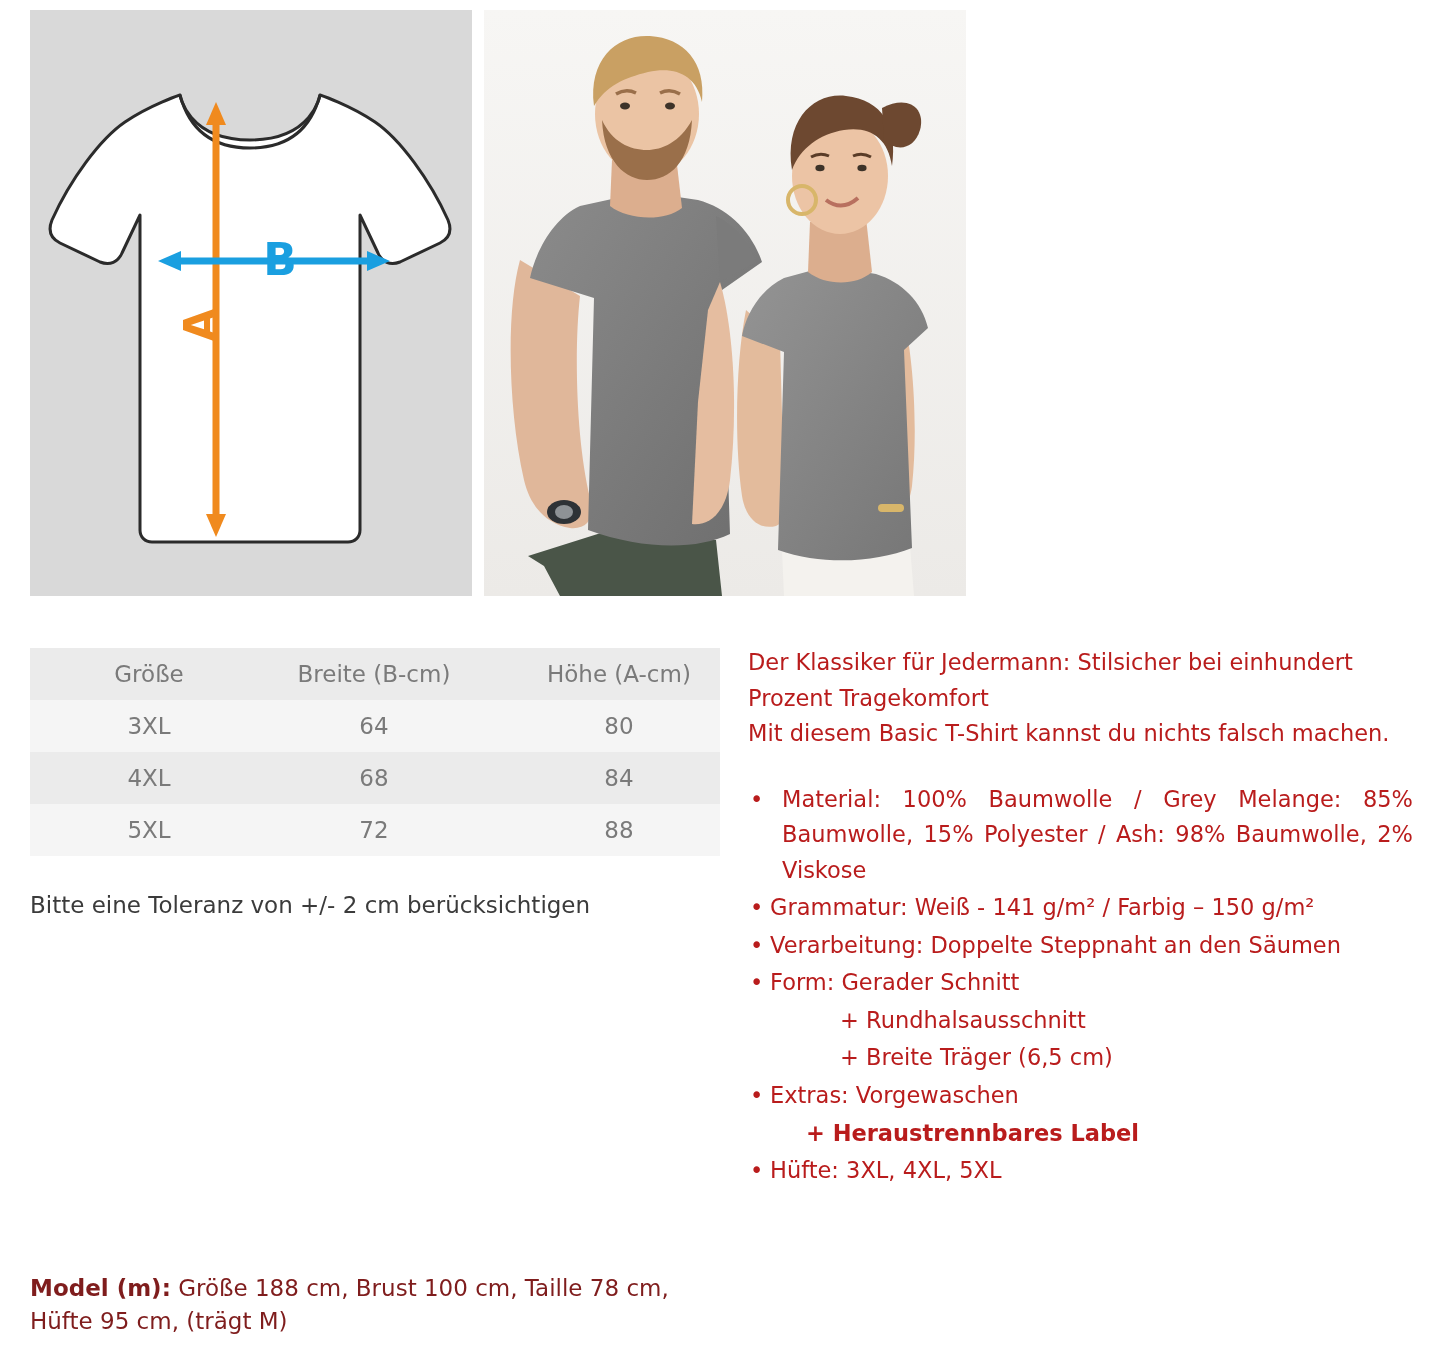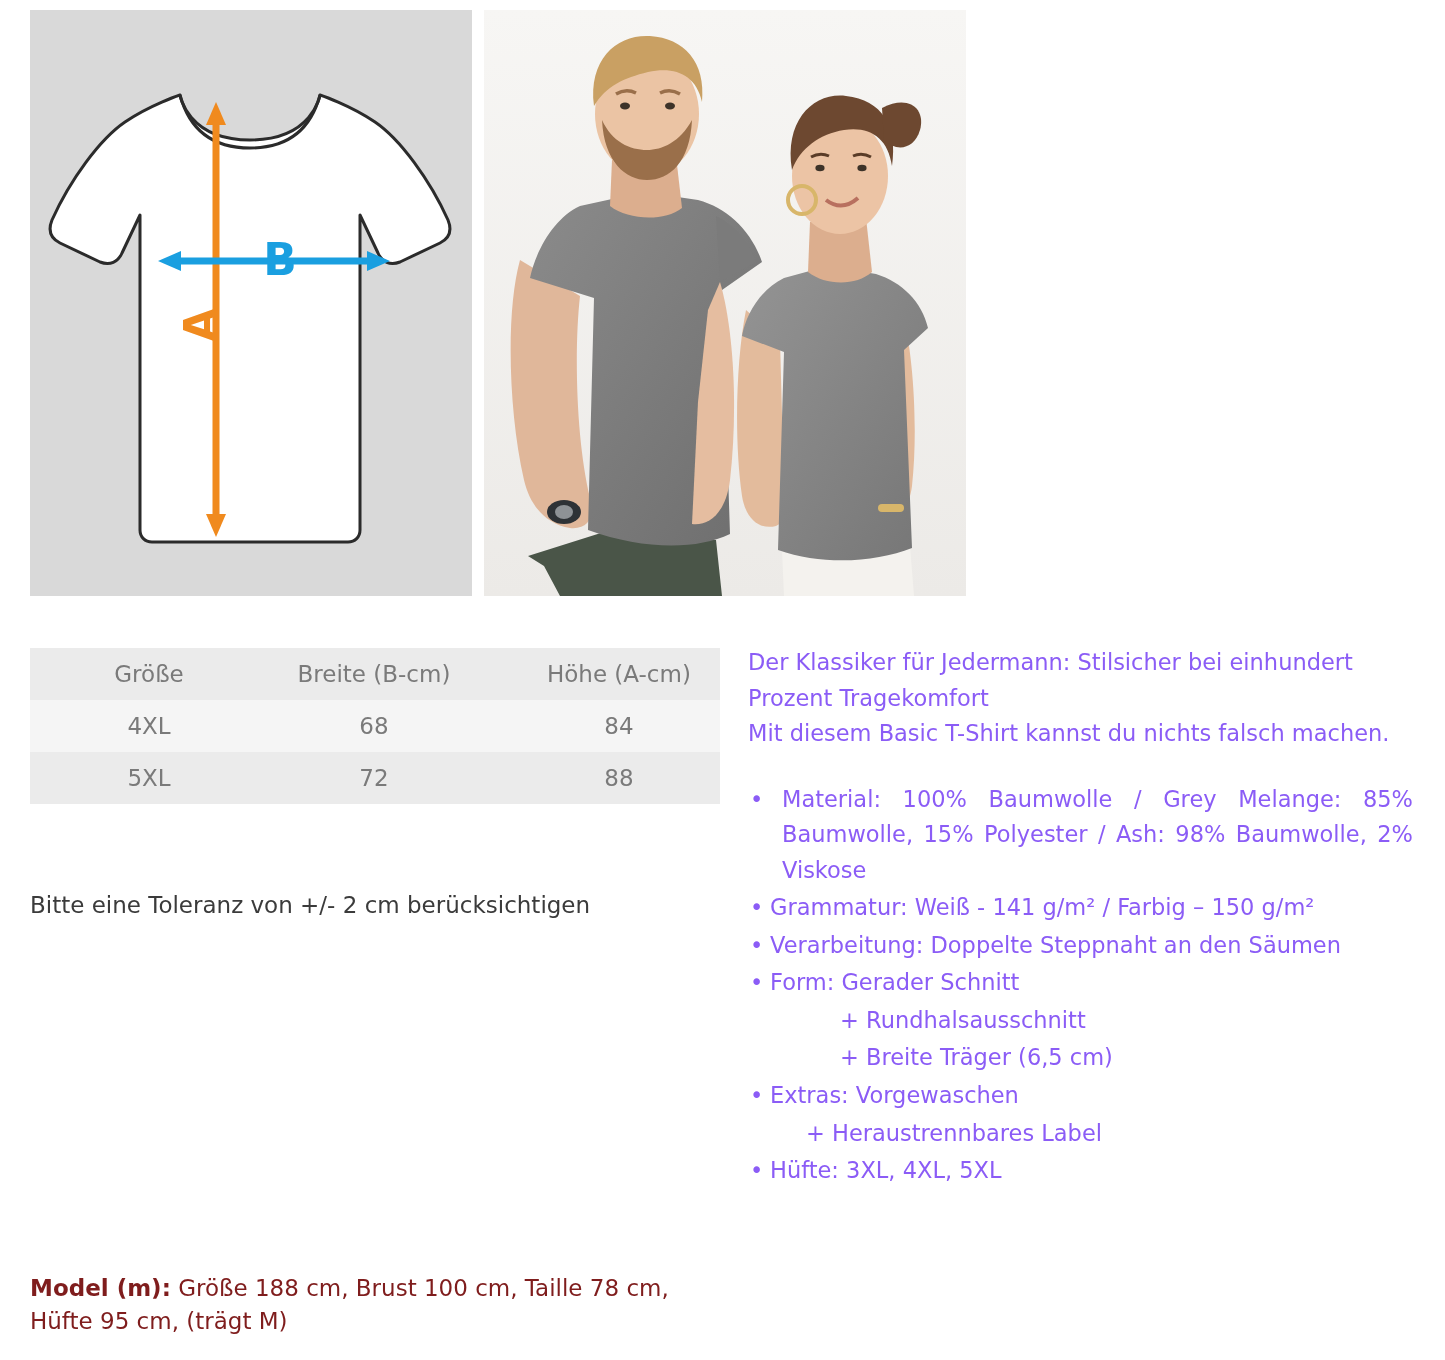--- a/index.html
+++ b/index.html
@@ -89,21 +89,21 @@
   .model-info b { font-weight: bold; }
 
   
   .desc {
     position: absolute;
     left: 748px;
     top: 645px;
     width: 665px;
     font-size: 22.5px;
     line-height: 1.58;
-    color: #8b5cf6;
+    color: #b91c1c;
   }
   .desc p {
     margin: 0 0 0 0;
     text-align: justify;
   }
   .desc p.first { text-align: left; }
   .spacer { height: 30px; }
 
   .bullets {
     margin: 0;
@@ -249,20 +249,25 @@
 <table class="size-table">
   <thead>
     <tr>
       <th class="col-size">Größe</th>
       <th class="col-breite">Breite (B-cm)</th>
       <th class="col-hoehe">Höhe (A-cm)</th>
     </tr>
   </thead>
   <tbody>
     <tr>
+      <td>3XL</td>
+      <td>64</td>
+      <td>80</td>
+    </tr>
+    <tr>
       <td>4XL</td>
       <td>68</td>
       <td>84</td>
     </tr>
     <tr>
       <td>5XL</td>
       <td>72</td>
       <td>88</td>
     </tr>
   </tbody>
@@ -279,16 +284,16 @@
   <p>Mit diesem Basic T-Shirt kannst du nichts falsch machen.</p>
   <div class="spacer"></div>
   <ul class="bullets">
     <li class="material"> Material: 100% Baumwolle / Grey Melange: 85% Baumwolle, 15% Polyester / Ash: 98% Baumwolle, 2% Viskose</li>
     <li>Grammatur: Weiß - 141 g/m² / Farbig – 150 g/m²</li>
     <li>Verarbeitung: Doppelte Steppnaht an den Säumen</li>
     <li>Form: Gerader Schnitt</li>
     <li class="nobullet indent">+ Rundhalsausschnitt</li>
     <li class="nobullet indent">+ Breite Träger (6,5 cm)</li>
     <li>Extras: Vorgewaschen</li>
-    <li class="nobullet" style="padding-left:58px;">+ Heraustrennbares Label</li>
+    <li class="nobullet" style="padding-left:58px;font-weight:bold;">+ Heraustrennbares Label</li>
     <li>Hüfte:  3XL, 4XL, 5XL</li>
   </ul>
 </div>
 
 </body></html>

